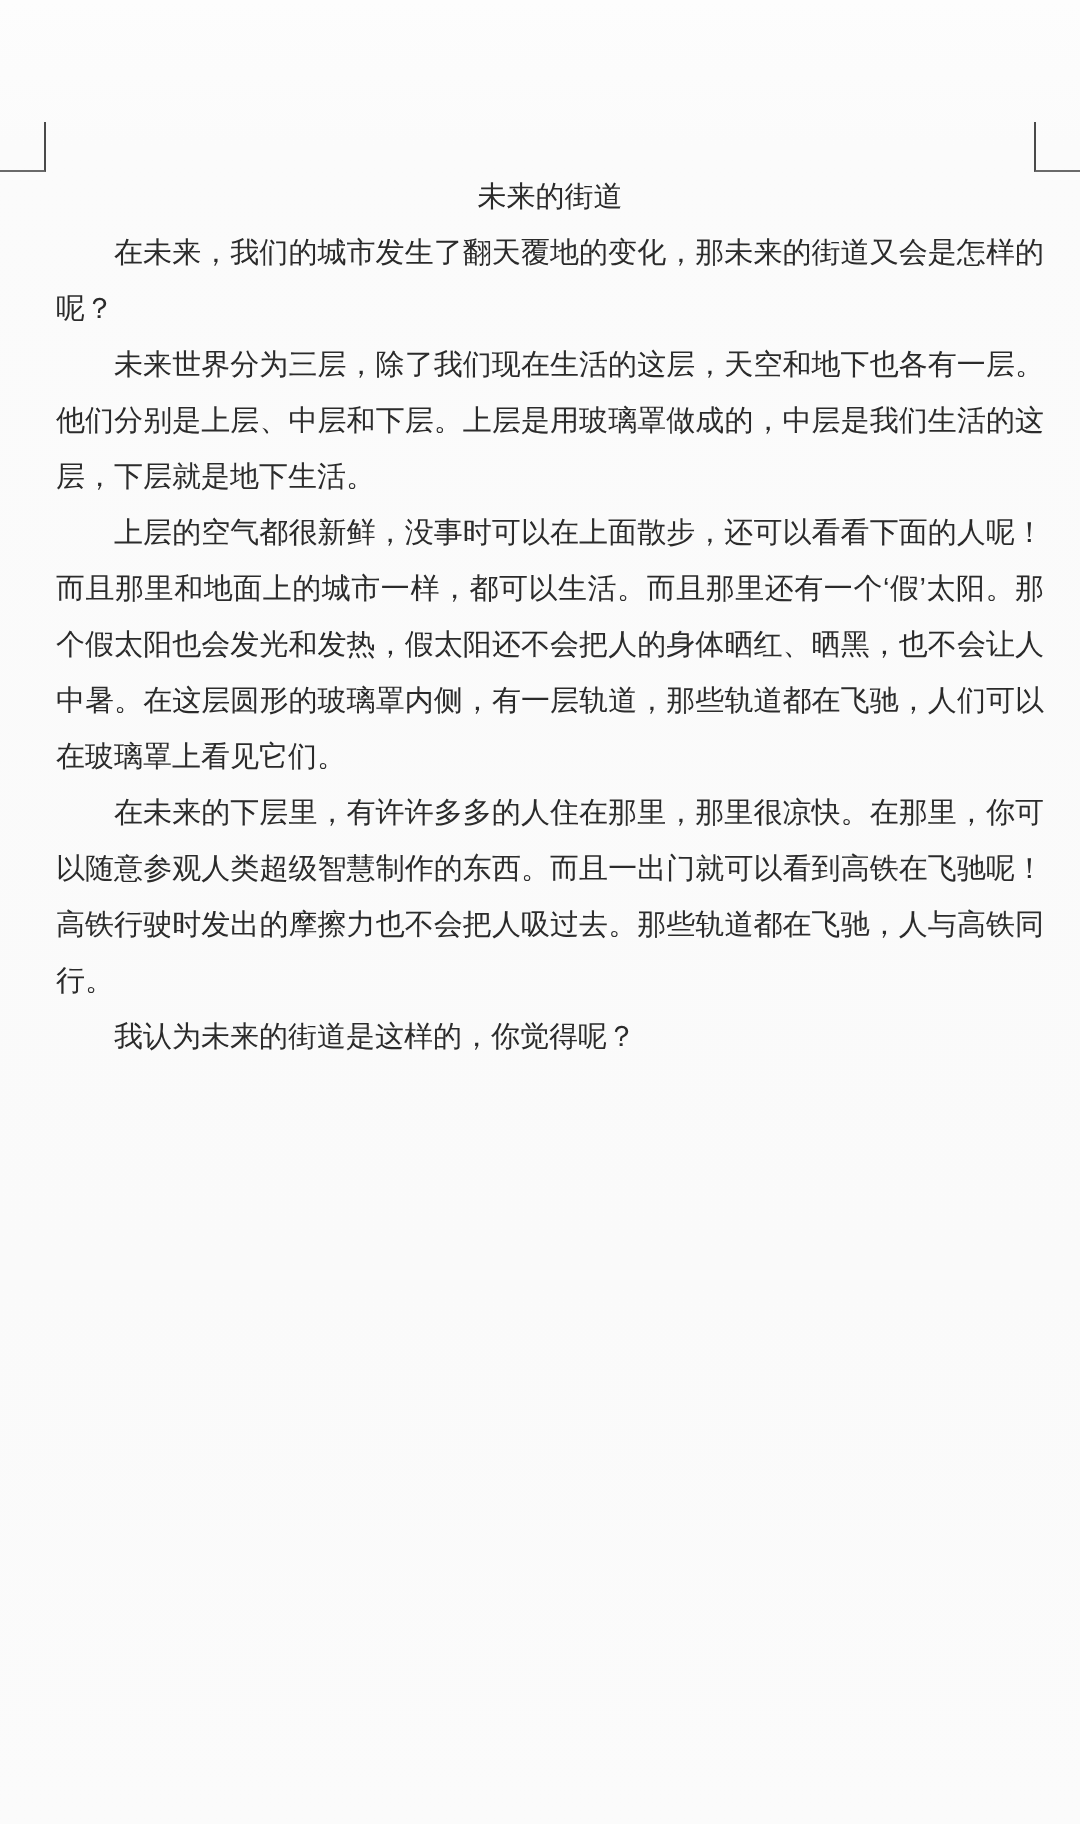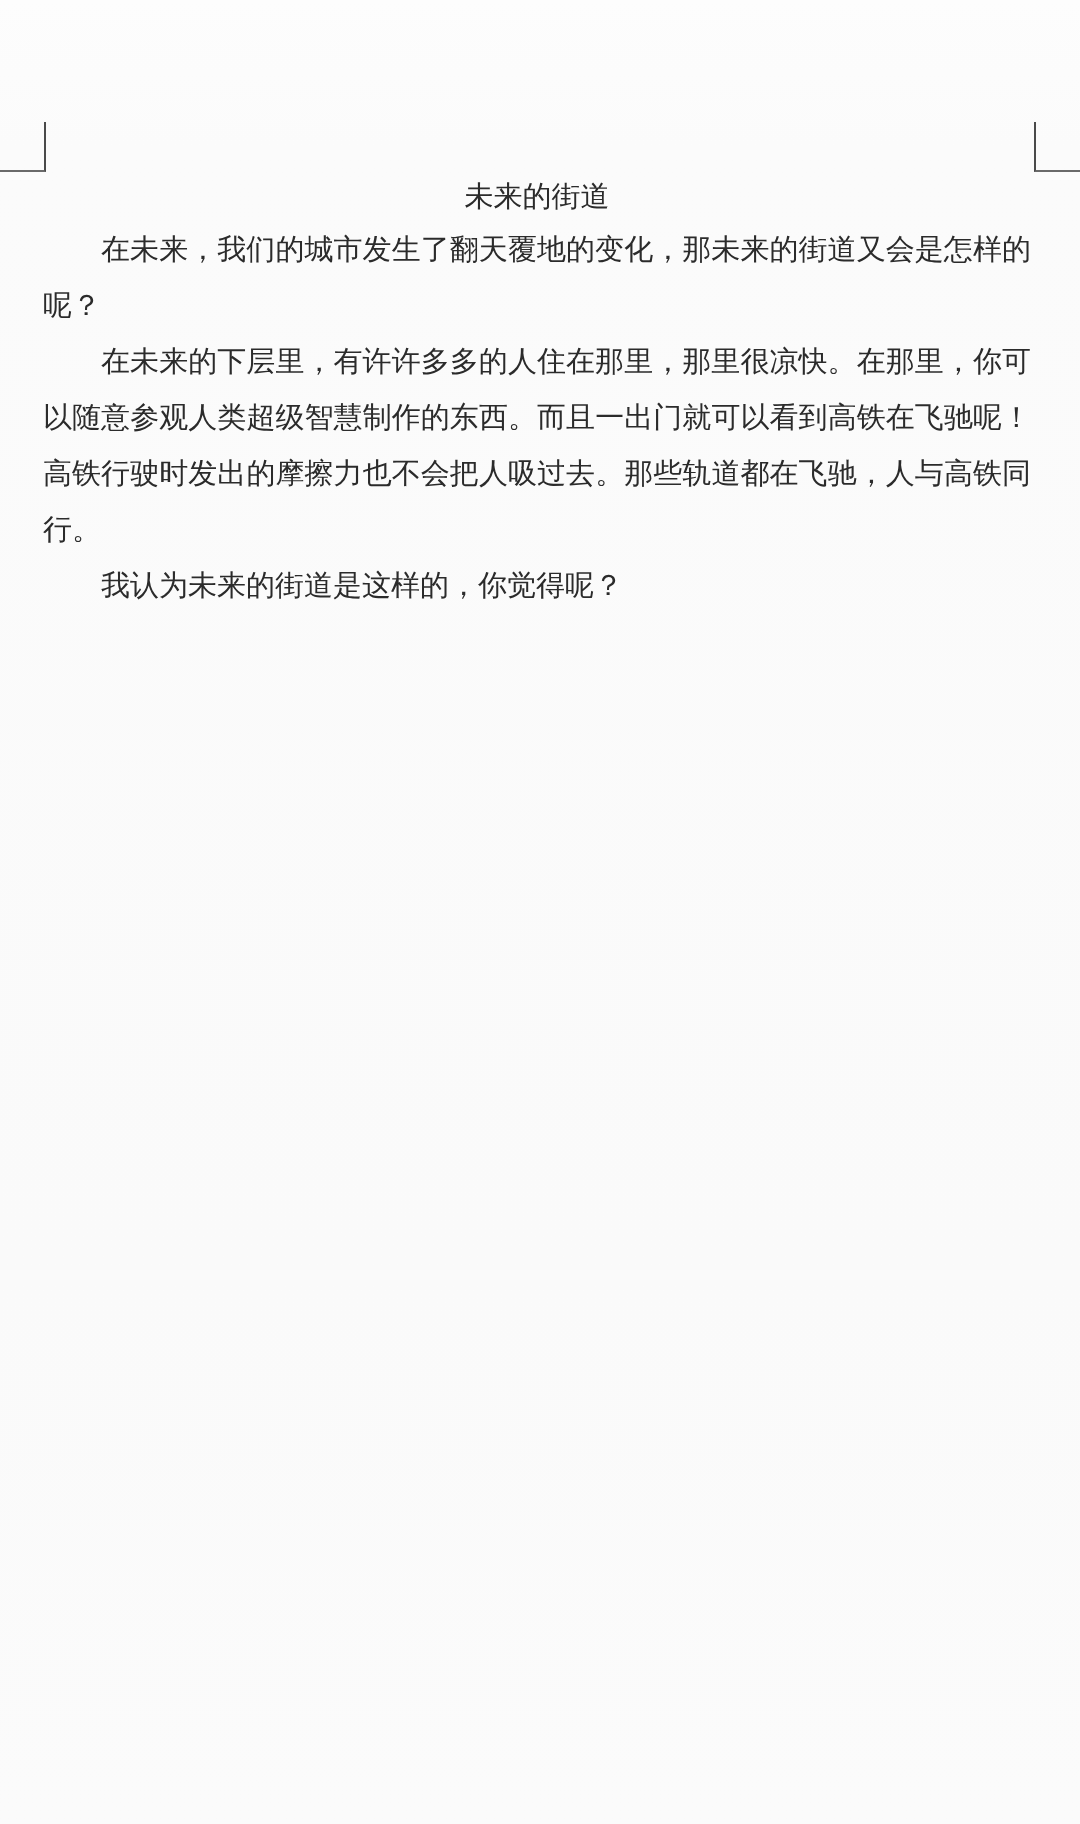--- a/index.html
+++ b/index.html
@@ -33,57 +33,58 @@
     border-right: 2px solid #4a4a4a;
     border-bottom: 2px solid #6a6a6a;
   }
   .corner-mark.right {
     right: 0;
     border-left: 2px solid #4a4a4a;
     border-bottom: 2px solid #6a6a6a;
   }
   .content {
     position: absolute;
-    left: 43px;
+    left: 56px;
     top: 168px;
     width: 988px;
     font-size: 29px;
     line-height: 56px;
     letter-spacing: 0;
   }
   .essay-title {
     margin: 0;
     font-size: 29px;
     font-weight: 400;
     line-height: 56px;
     text-align: center;
   }
   .para {
     margin: 0;
     text-indent: 2em;
     text-align: justify;
     text-justify: inter-ideograph;
     word-break: break-all;
-    font-family: Liberation Mono, monospace;
   }
 </style>
 </head>
 <body>
 
 <div class="page">
 
   <div class="corner-mark left"></div>
   <div class="corner-mark right"></div>
 
   <div class="content">
     <h1 class="essay-title">未来的街道</h1>
 
     <p class="para">在未来，我们的城市发生了翻天覆地的变化，那未来的街道又会是怎样的呢？</p>
 
+    <p class="para">未来世界分为三层，除了我们现在生活的这层，天空和地下也各有一层。他们分别是上层、中层和下层。上层是用玻璃罩做成的，中层是我们生活的这层，下层就是地下生活。</p>
 
 
+    <p class="para">上层的空气都很新鲜，没事时可以在上面散步，还可以看看下面的人呢！而且那里和地面上的城市一样，都可以生活。而且那里还有一个‘假’太阳。那个假太阳也会发光和发热，假太阳还不会把人的身体晒红、晒黑，也不会让人中暑。在这层圆形的玻璃罩内侧，有一层轨道，那些轨道都在飞驰，人们可以在玻璃罩上看见它们。</p>
 
     <p class="para">在未来的下层里，有许许多多的人住在那里，那里很凉快。在那里，你可以随意参观人类超级智慧制作的东西。而且一出门就可以看到高铁在飞驰呢！高铁行驶时发出的摩擦力也不会把人吸过去。那些轨道都在飞驰，人与高铁同行。</p>
 
     <p class="para">我认为未来的街道是这样的，你觉得呢？</p>
   </div>
 
 </div>
 
 </body></html>

